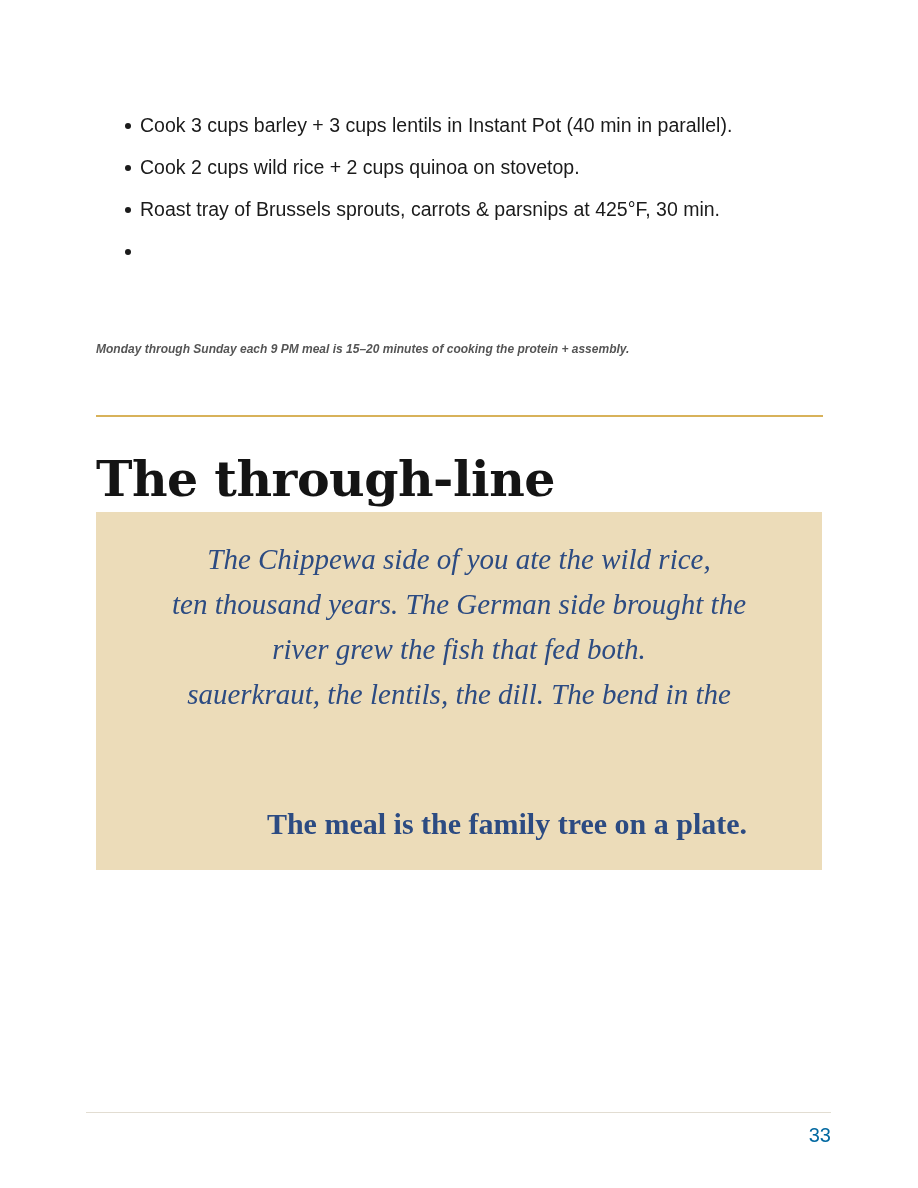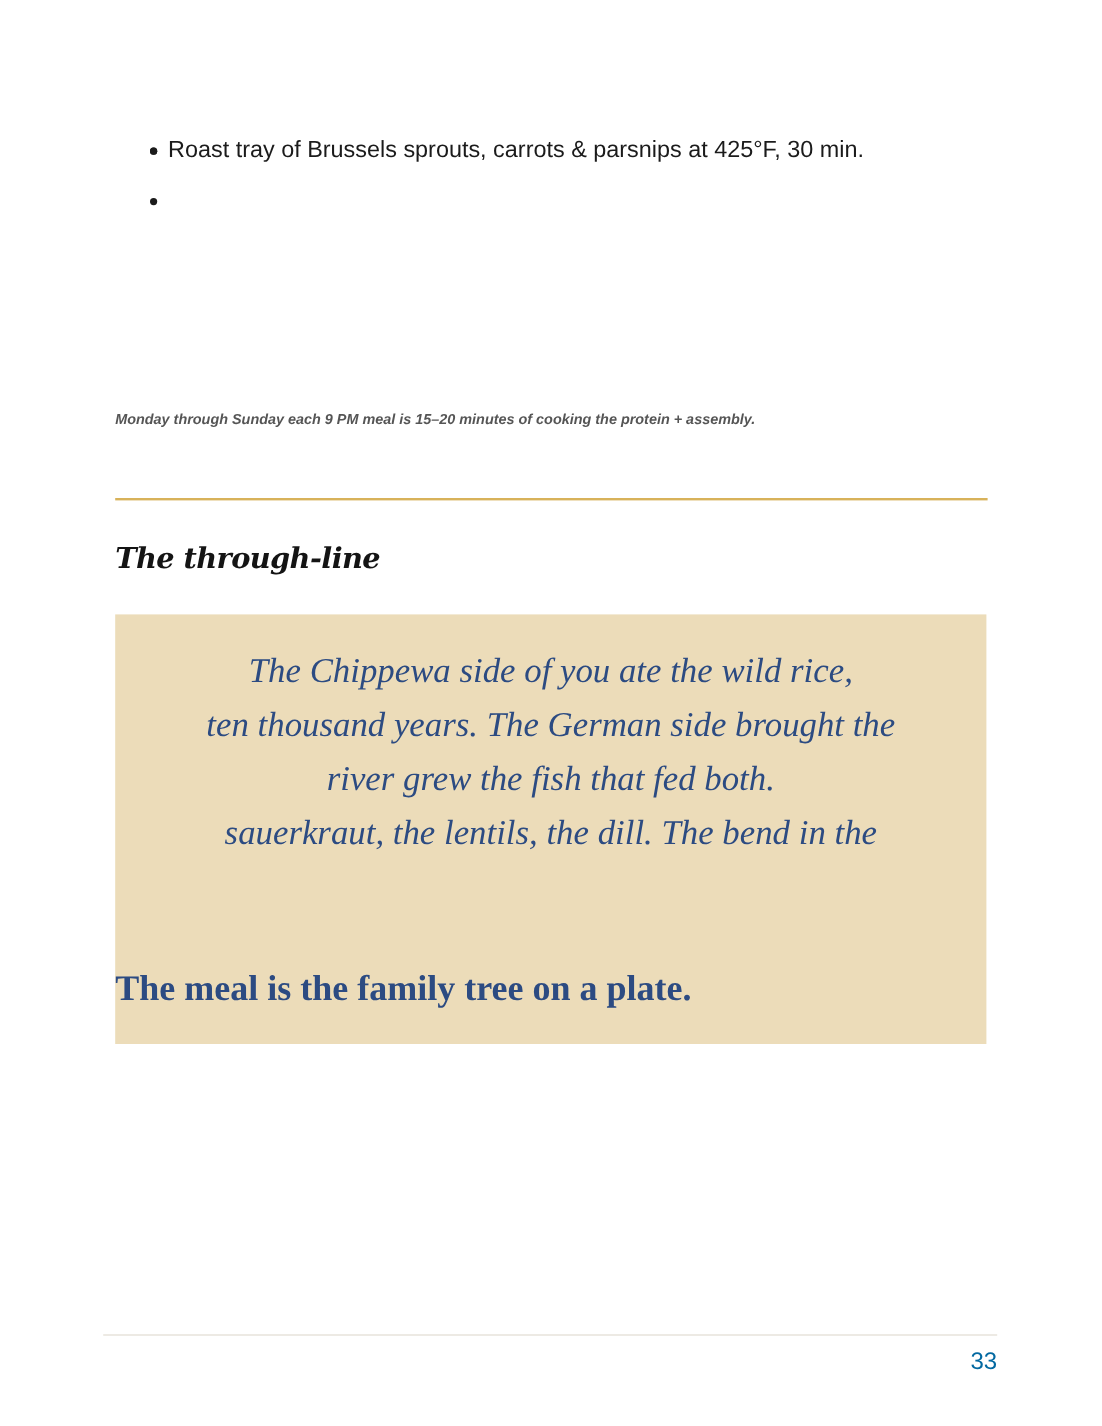--- a/index.html
+++ b/index.html
@@ -63,25 +63,24 @@
       width: 727px;
       height: 2px;
       background: #d8b25a;
     }
     .section-title {
       position: absolute;
       left: 96px;
       top: 450px;
       margin: 0;
       font-family: "DejaVu Serif", serif;
-      font-size: 24px;
+      font-size: 49px;
       font-weight: bold;
       color: #141414;
       letter-spacing: -0.5px;
-      font-style: italic;
     }
     .quote-box {
       position: absolute;
       left: 96px;
       top: 512px;
       width: 726px;
       height: 358px;
       background: #ecdcb9;
     }
     .quote-text {
@@ -97,20 +96,21 @@
       color: #2c4b82;
     }
     .quote-text div {
       white-space: nowrap;
     }
     .quote-punch {
       position: absolute;
       left: 0;
       top: 290px;
       width: 822px;
+      text-align: center;
       font-family: "Liberation Serif", serif;
       font-weight: bold;
       font-size: 30px;
       line-height: 44px;
       color: #2c4b82;
     }
     .footer-rule {
       position: absolute;
       left: 86px;
       top: 1112px;
@@ -132,21 +132,22 @@
       font-size: 20px;
       color: #0369a1;
     }
   </style>
 </head>
 <body>
 
 <div class="page">
 
   <ul class="bullet-list">
-    <li><span class="dot"></span></li>
+    <li><span class="dot"></span><span>Cook 3 cups barley + 3 cups lentils in Instant Pot (40 min in parallel).</span></li>
+    <li><span class="dot"></span><span>Cook 2 cups wild rice + 2 cups quinoa on stovetop.</span></li>
     <li><span class="dot"></span><span>Roast tray of Brussels sprouts, carrots &amp; parsnips at 425°F, 30 min.</span></li>
     <li><span class="dot"></span></li>
   </ul>
 
   <p class="note">Monday through Sunday each 9 PM meal is 15–20 minutes of cooking the protein + assembly.</p>
 
   <div class="rule"></div>
 
   <h2 class="section-title">The through-line</h2>
 

